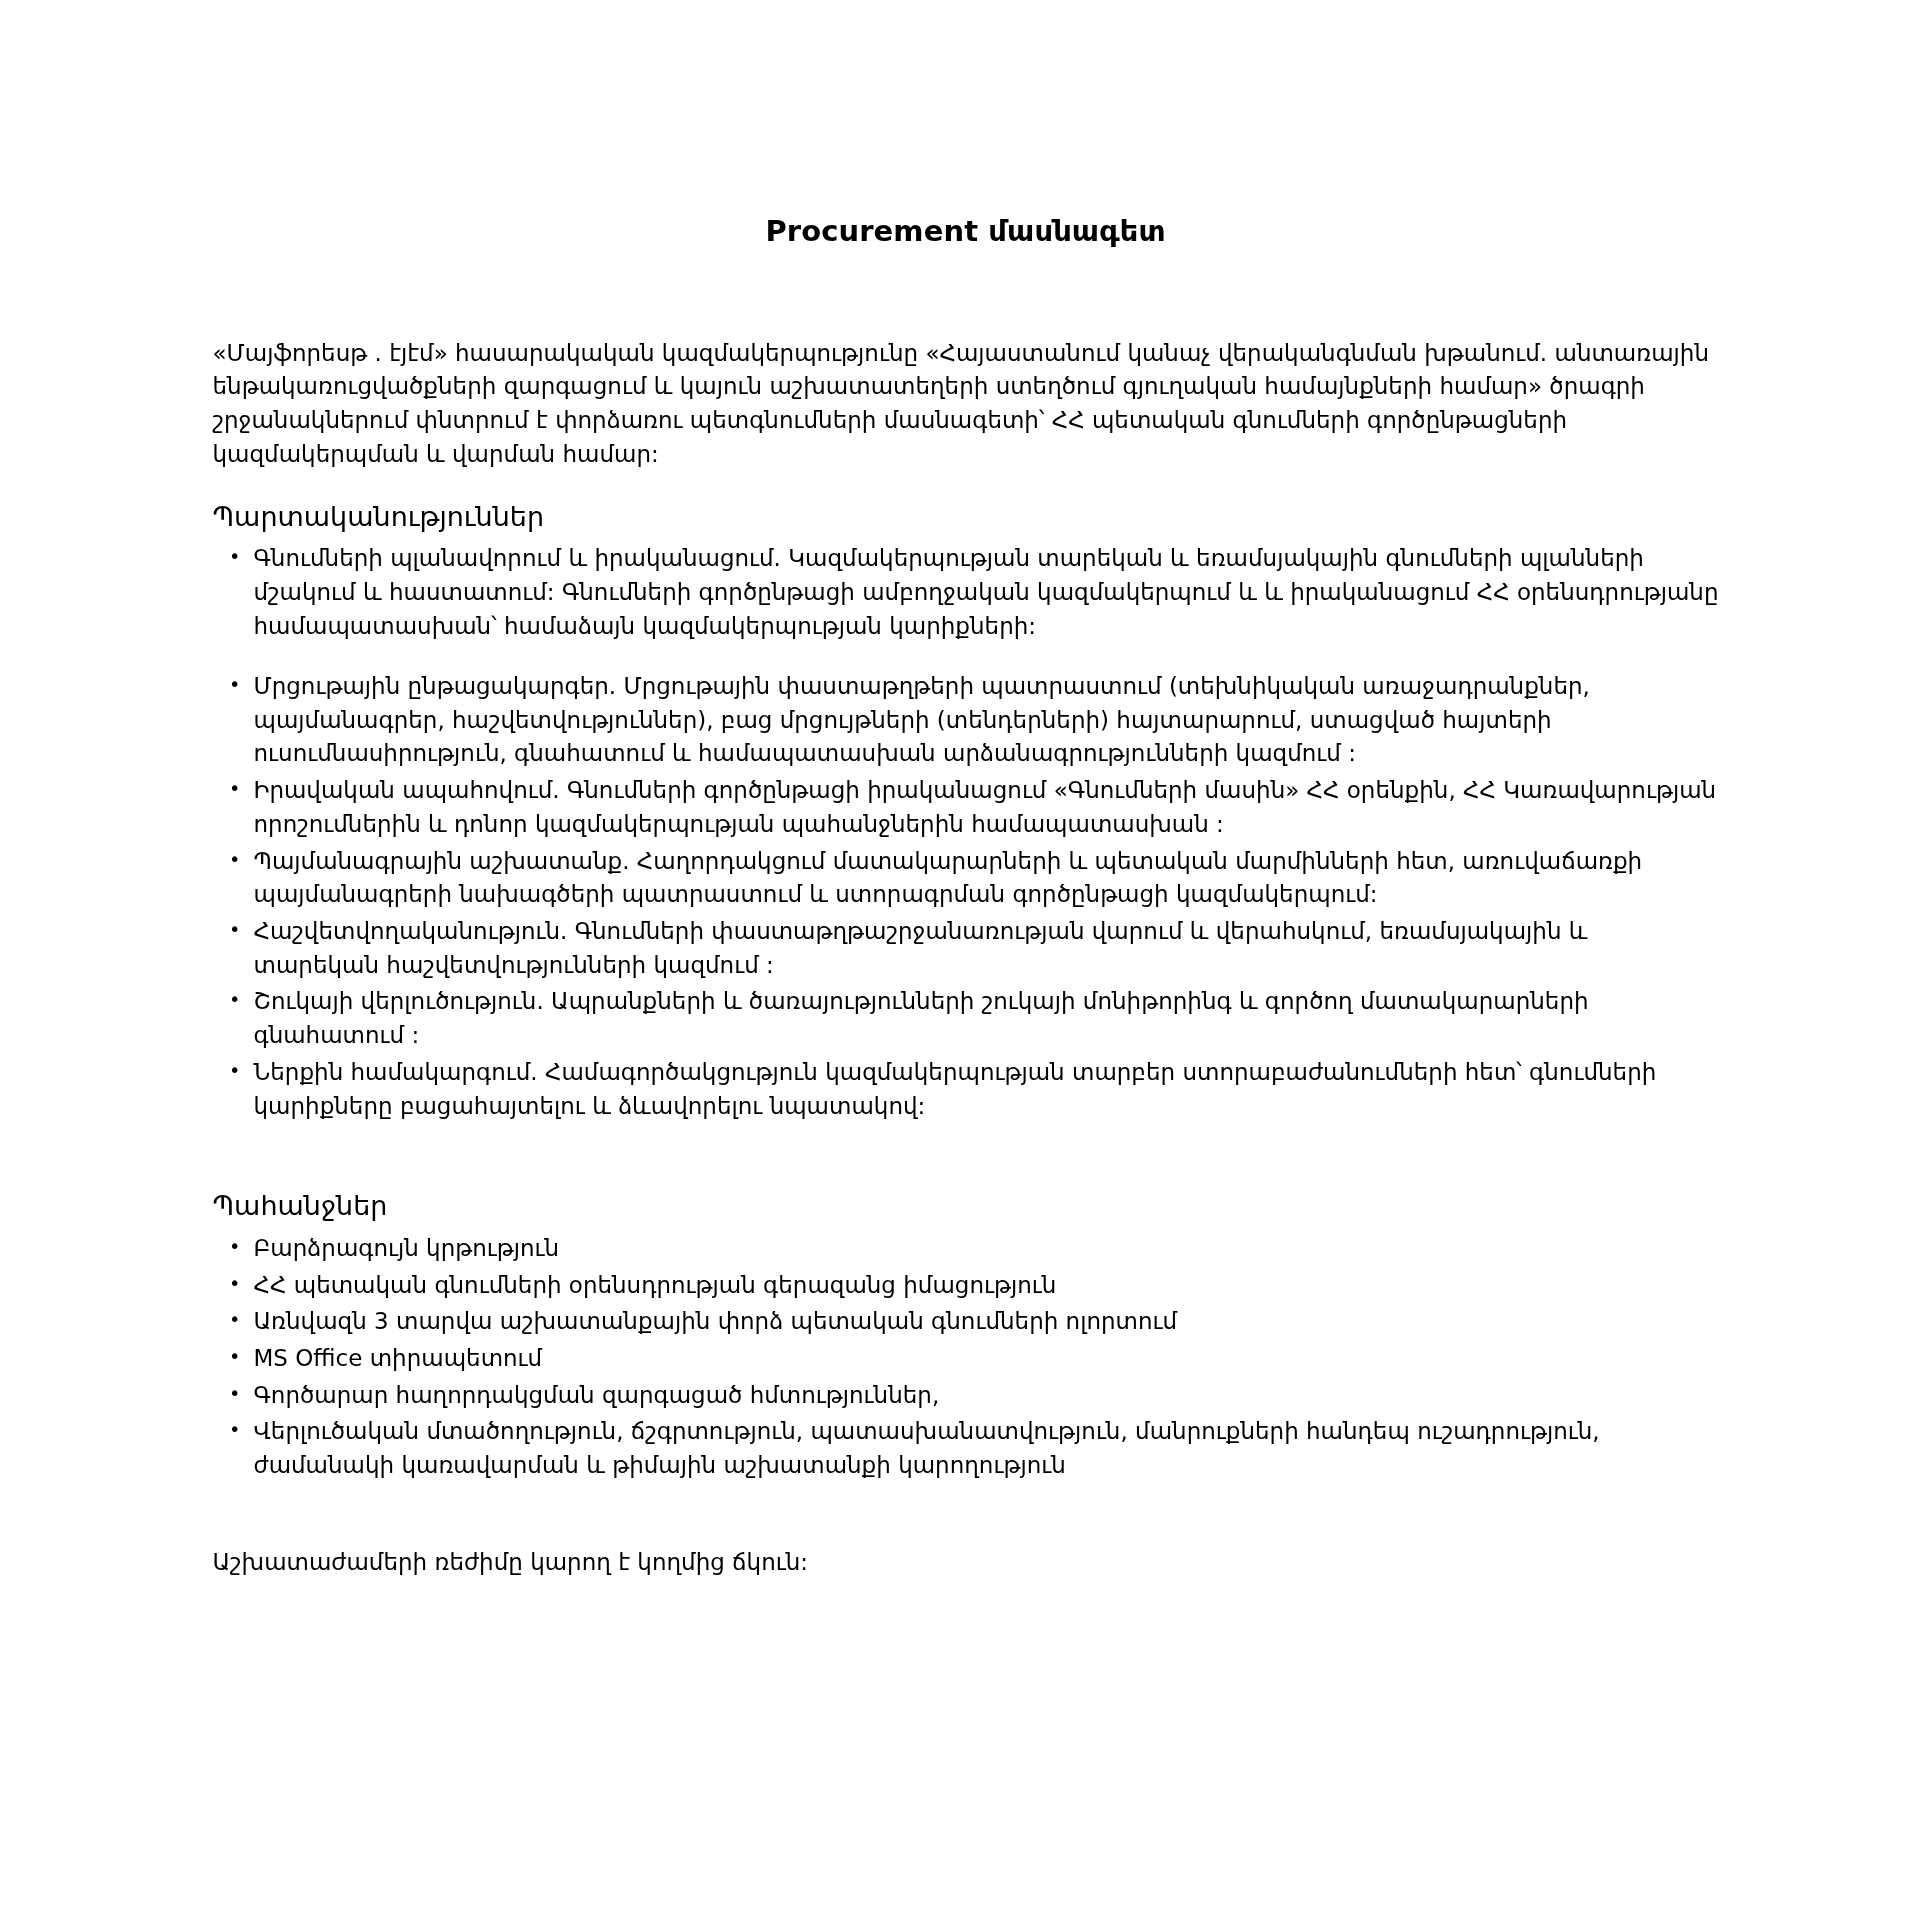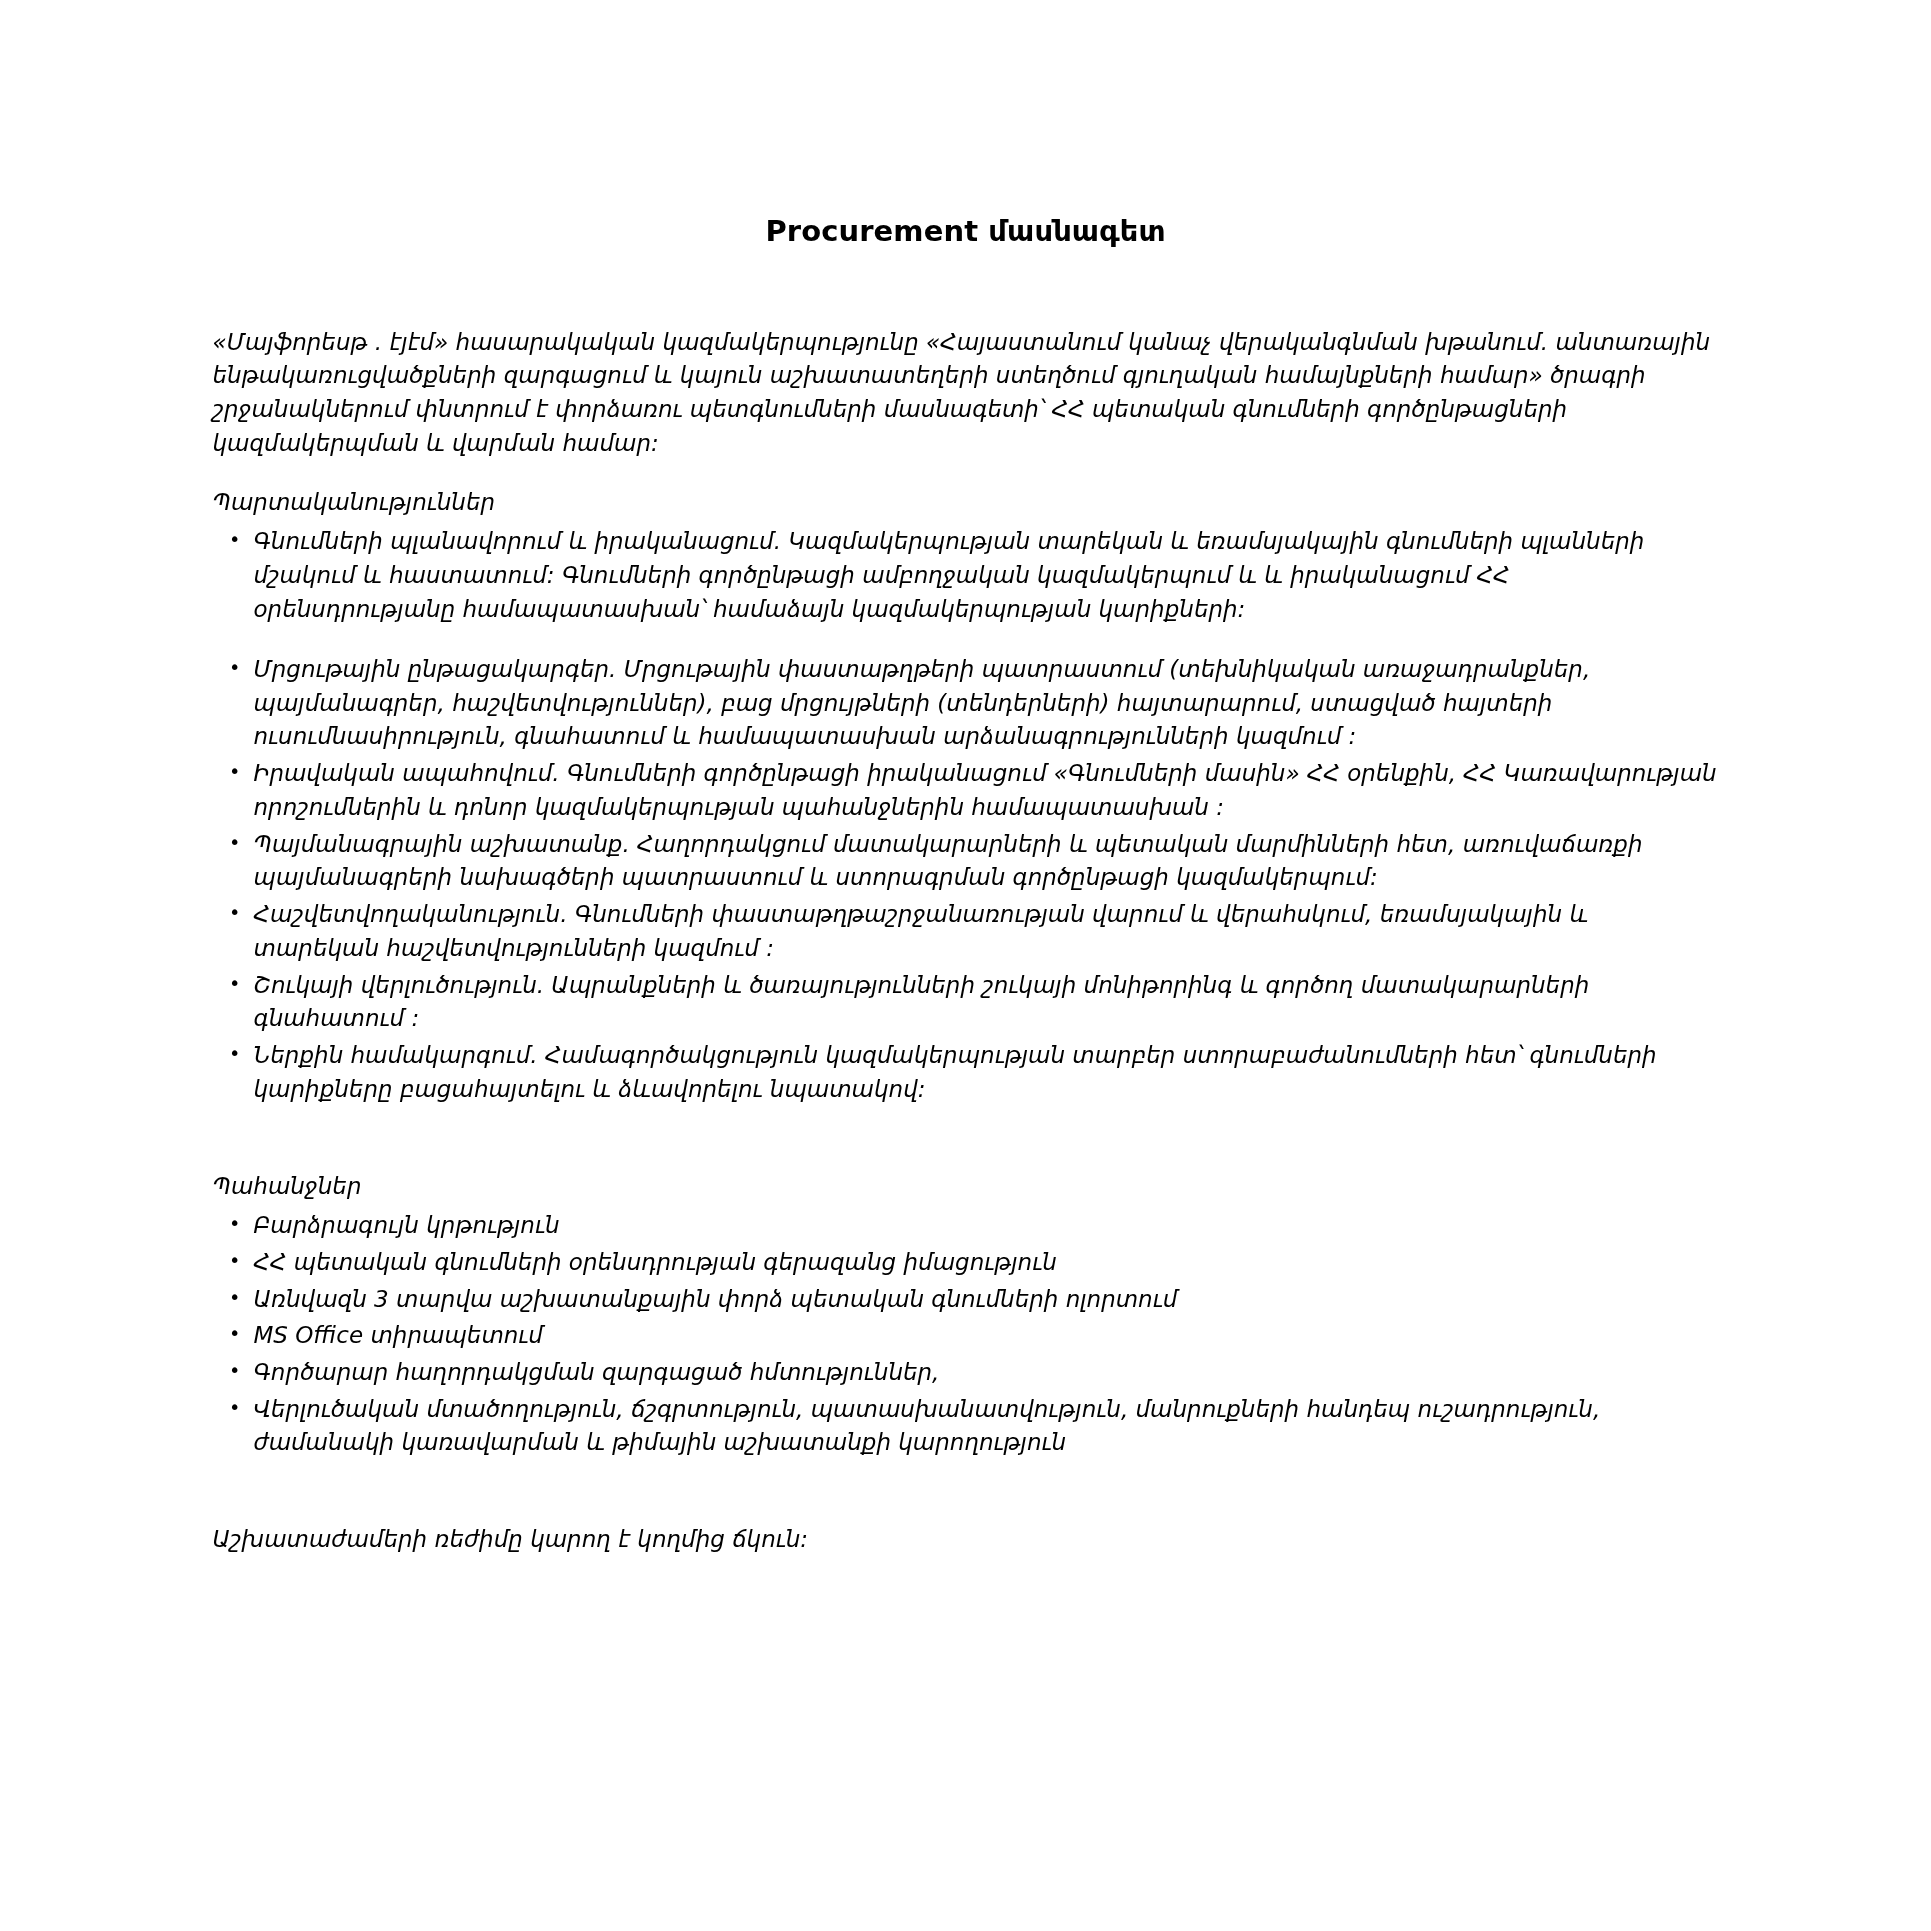--- a/index.html
+++ b/index.html
@@ -26,33 +26,32 @@
   .doc-title {
     text-align: center;
     font-size: 29px;
     font-weight: bold;
     line-height: 1.3;
     margin: 0;
     padding: 198px 0 0 0;
     letter-spacing: 0.1px;
   }
   .body-area {
-    margin: 0 auto;
+    margin: 11px auto;
     width: 1506px;
     padding-top: 75px;
     font-size: 23px;
     line-height: 1.47;
-    font-style: italic;
   }
   p.para {
     margin: 0 0 25px 0;
     text-align: left;
   }
   h2.section-head {
-    font-size: 23px;
+    font-size: 27px;
     font-weight: normal;
     margin: 0 0 5.8px 0;
     line-height: 1.47;
   }
   ul.bullets {
     list-style: none;
     margin: 0;
     padding: 0;
   }
   ul.bullets > li {

